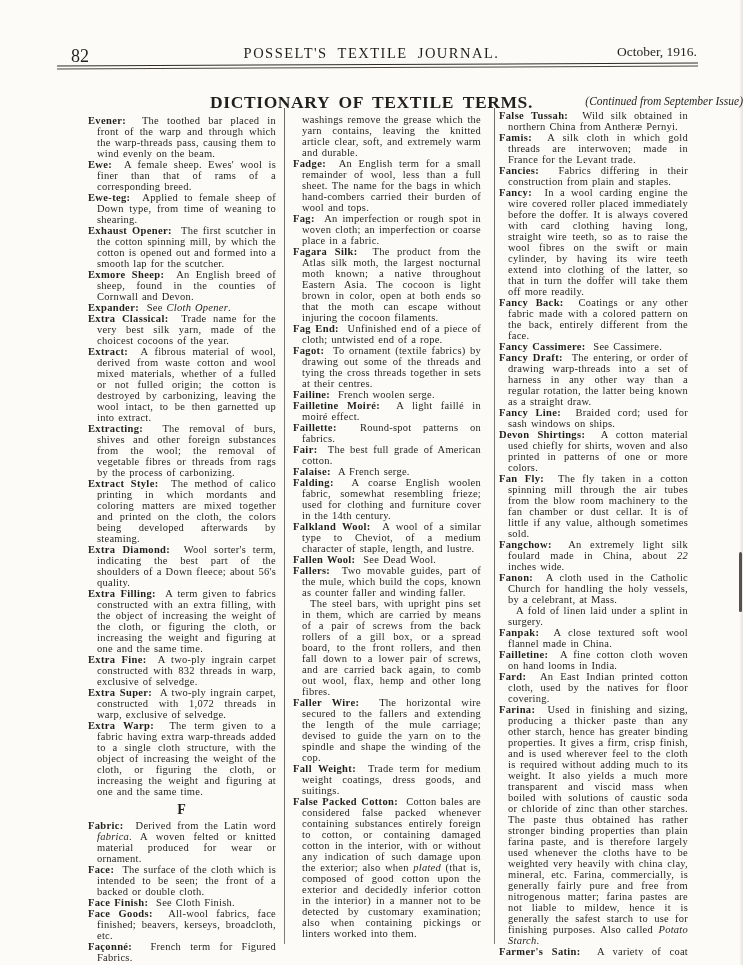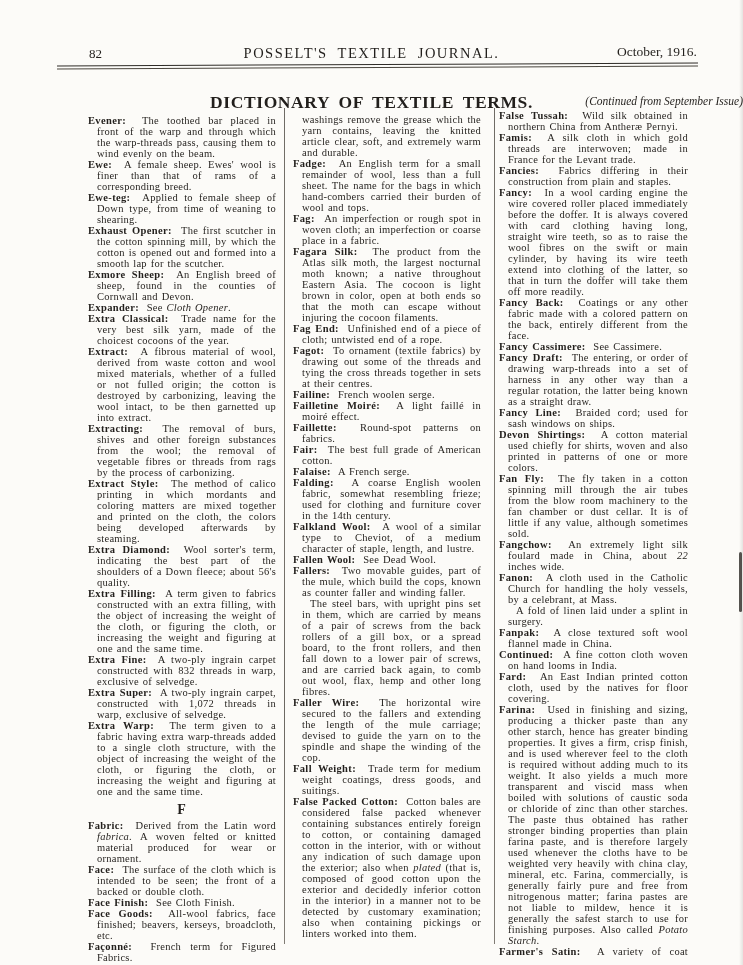--- a/index.html
+++ b/index.html
@@ -6,21 +6,21 @@
   .page {
     position:relative;
     width:743px; height:965px;
     margin:0 auto;
     background:#fcfbf8;
     font-family:"Liberation Serif","DejaVu Serif",serif;
     color:#221f1c;
     overflow:hidden;
   }
   
-  .page-num  { position:absolute; left:89px;  top:46px; font-size:13px;text-align:right; }
+  .page-num  { position:absolute; left:71px;  top:46px; font-size:18px;text-align:right; }
   .journal   { position:absolute; left:0; right:0; top:45px; text-align:center;
                font-size:14.5px; letter-spacing:1.5px; word-spacing:5px; }
   .issue-date{ position:absolute; right:46px; top:44px; font-size:13.5px; }
   .header-rule {
     position:absolute; left:57px; top:64px; width:641px; height:2px;
     border-top:1.4px solid #2f2c28; border-bottom:1px solid #4a463f;
     transform:rotate(-0.25deg);
   }
   .article-title {
     position:absolute; left:0; right:0; top:76px; margin:16px; text-align:center;
@@ -134,21 +134,21 @@
       <p class="entry"><b class="term">Fancy Back:</b>&nbsp; Coatings or any other fabric made with a colored pattern on the back, entirely different from the face.</p>
       <p class="entry"><b class="term">Fancy Cassimere:</b>&nbsp; See Cassimere.</p>
       <p class="entry"><b class="term">Fancy Draft:</b>&nbsp; The entering, or order of drawing warp-threads into a set of harness in any other way than a regular rotation, the latter being known as a straight draw.</p>
       <p class="entry"><b class="term">Fancy Line:</b>&nbsp; Braided cord; used for sash windows on ships.</p>
       <p class="entry"><b class="term">Devon Shirtings:</b>&nbsp; A cotton material used chiefly for shirts, woven and also printed in patterns of one or more colors.</p>
       <p class="entry"><b class="term">Fan Fly:</b>&nbsp; The fly taken in a cotton spinning mill through the air tubes from the blow room machinery to the fan chamber or dust cellar.  It is of little if any value, although sometimes sold.</p>
       <p class="entry"><b class="term">Fangchow:</b>&nbsp; An extremely light silk foulard made in China, about <i>22</i> inches wide.</p>
       <p class="entry"><b class="term">Fanon:</b>&nbsp; A cloth used in the Catholic Church for handling the holy vessels, by a celebrant, at Mass.</p>
       <p class="para">A fold of linen laid under a splint in surgery.</p>
       <p class="entry"><b class="term">Fanpak:</b>&nbsp; A close textured soft wool flannel made in China.</p>
-      <p class="entry"><b class="term">Continued:</b>&nbsp; A fine cotton cloth woven on hand looms in India.</p>
+      <p class="entry"><b class="term">Failletine:</b>&nbsp; A fine cotton cloth woven on hand looms in India.</p>
       <p class="entry"><b class="term">Fard:</b>&nbsp; An East Indian printed cotton cloth, used by the natives for floor covering.</p>
       <p class="entry"><b class="term">Farina:</b>&nbsp; Used in finishing and sizing, producing a thicker paste than any other starch, hence has greater binding properties.  It gives a firm, crisp finish, and is used wherever feel to the cloth is required without adding much to its weight.  It also yields a much more transparent and viscid mass when boiled with solutions of caustic soda or chloride of zinc than other starches.  The paste thus obtained has rather stronger binding properties than plain farina paste, and is therefore largely used whenever the cloths have to be weighted very heavily with china clay, mineral, etc. Farina, commercially, is generally fairly pure and free from nitrogenous matter; farina pastes are not liable to mildew, hence it is generally the safest starch to use for finishing purposes. Also called <i>Potato Starch</i>.</p>
       <p class="entry"><b class="term">Farmer's Satin:</b>&nbsp; A variety of coat lining, made with cotton warp and cotton or worsted filling, woven with a 5-harness satin weave, showing its double twill effect; finished with a high lustre.</p>
     </div>
 
   <div class="scan-edge-right"></div>
   <div class="scan-blotch"></div>
 
 </div>
 

